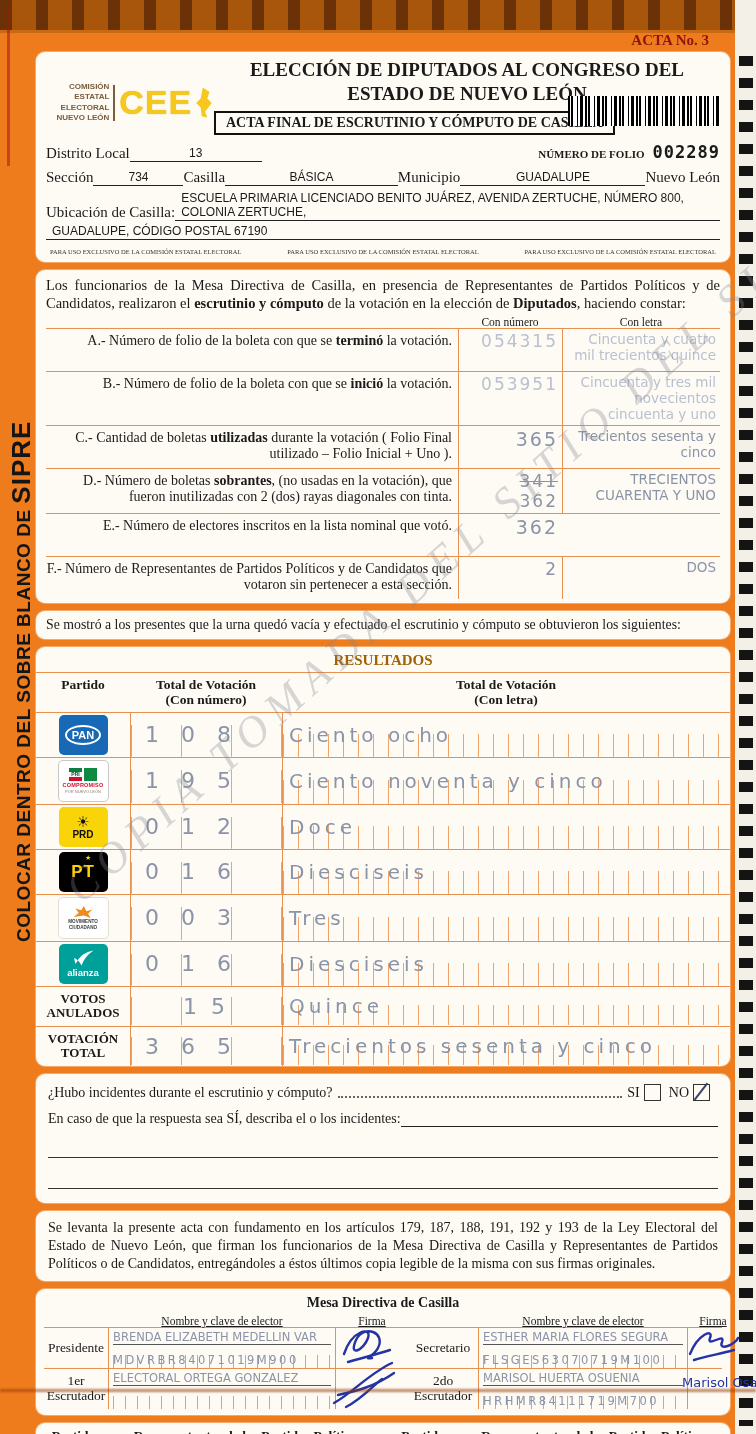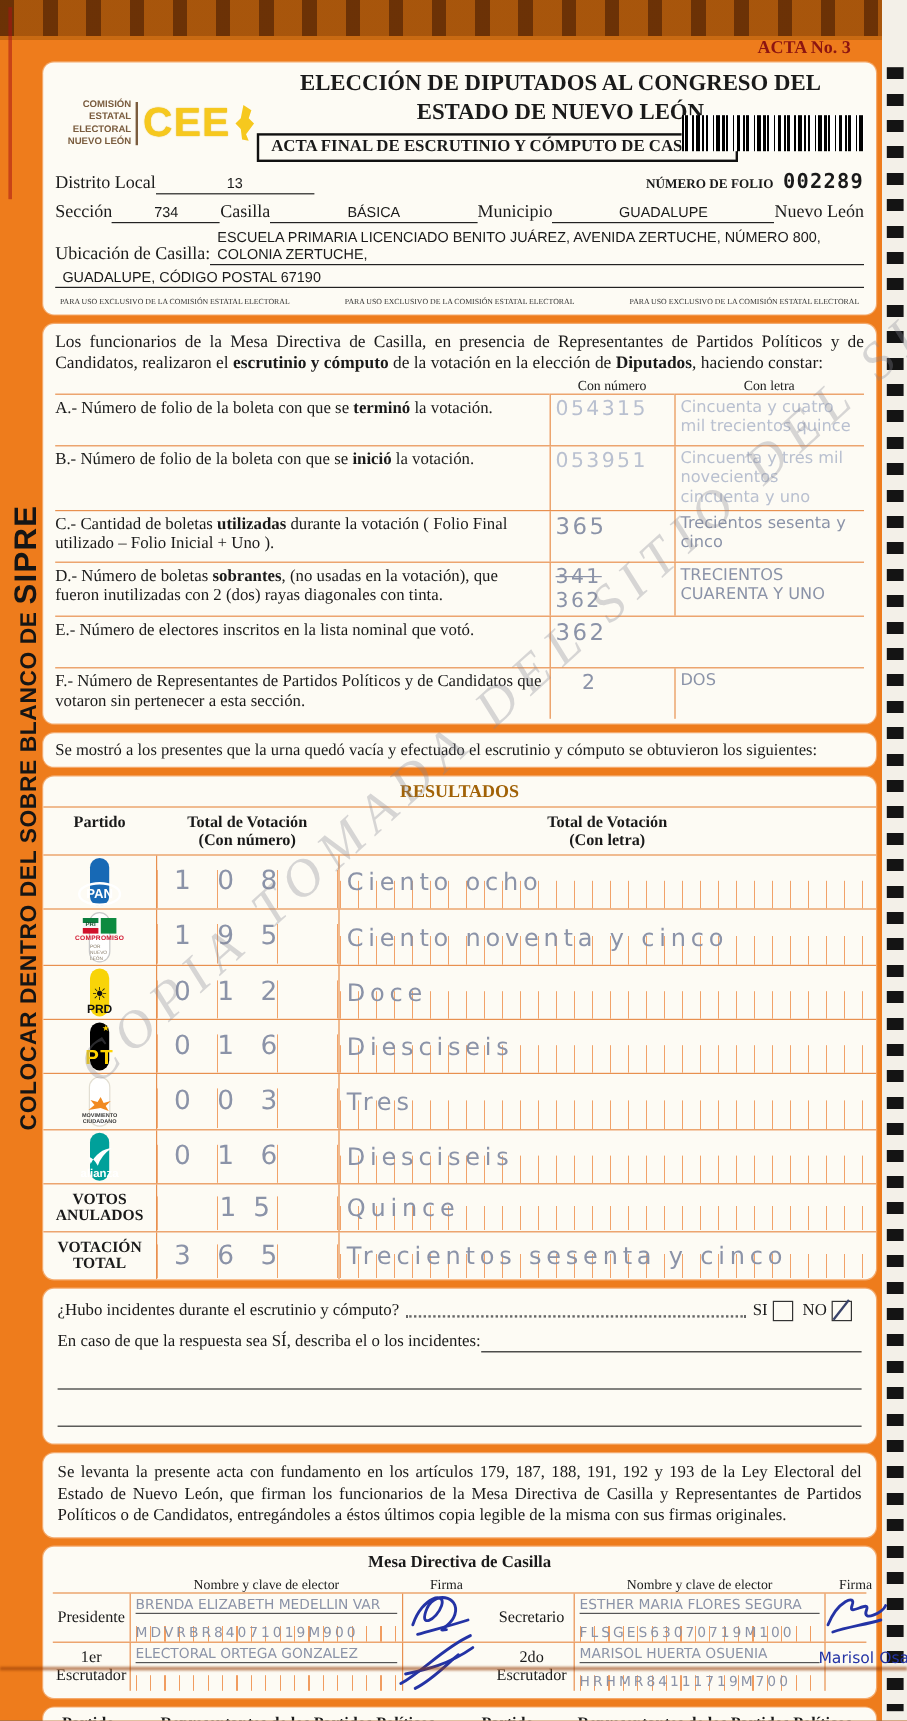--- a/index.html
+++ b/index.html
@@ -48,21 +48,21 @@
   .folio-label{font:bold 11px "Liberation Serif",serif;}
   .folio-num{font:bold 17px "DejaVu Sans Mono",monospace;letter-spacing:1px;}
   .excl-row{display:flex;justify-content:space-between;margin-top:6px;padding:2px 4px 3px 4px;}
   .excl{font:6.5px "Liberation Serif",serif;color:#333;}
   
   .af{padding:6px 10px 4px 10px;}
   .intro{font-size:14.5px;line-height:1.25;text-align:justify;}
   .af-grid{margin-top:4px;}
   .af-hrow,.af-row{display:grid;grid-template-columns:412px 104px 1fr;}
   .af-hrow>div{font-size:11.5px;text-align:center;border-bottom:1px solid #e8904f;}
-  .af-row{border-bottom:1px solid #e8904f;min-height:42px;}
+  .af-row{border-bottom:1px solid #e8904f;min-height:42px;text-align:right;}
   .af-row:last-child{border-bottom:none;}
   .af-label{font-size:14px;line-height:1.2;padding:4px 6px 4px 0;}
   .af-num,.af-letra{border-left:1px solid #e8904f;position:relative;padding:2px 4px;}
   .hw{font-family:"DejaVu Sans",sans-serif;color:#8b93a8;}
   .hw.faint{color:#b9c0d0;}
   .hw.caps{text-transform:uppercase;}
   .ink{font-family:"DejaVu Sans",sans-serif;color:#2433a5;}
   .af-num .val{font-size:17px;letter-spacing:2px;}
   .af-letra .val{font-size:13.5px;line-height:1.2;display:block;}
   .strike{text-decoration:line-through;text-decoration-color:#8b93a8;}
@@ -79,22 +79,22 @@
   .res-num,.res-letra{border-left:1px solid #e8904f;position:relative;display:flex;align-items:center;}
   .res-num{background-image:repeating-linear-gradient(90deg,rgba(238,140,70,.8) 0 1px,transparent 1px 50px);
     background-size:100% 72%;background-position:left bottom;background-repeat:no-repeat;}
   .res-letra{background-image:repeating-linear-gradient(90deg,rgba(238,140,70,.8) 0 1px,transparent 1px 15px);
     background-size:100% 52%;background-position:left bottom;background-repeat:no-repeat;}
   .res-num .val{font-size:22px;letter-spacing:22px;padding-left:14px;}
   .res-letra .val{font-size:20px;letter-spacing:4px;padding-left:6px;white-space:nowrap;}
   .res-lbl{display:flex;flex-direction:column;align-items:center;justify-content:center;
     font:bold 13px "Liberation Serif",serif;line-height:1.1;}
   
-  .plogo{width:16px;height:40px;border-radius:15px;display:flex;flex-direction:column;
-    align-items:center;justify-content:flex-end;flex:none;font-family:"Liberation Sans",sans-serif;}
+  .plogo{width:49px;height:40px;border-radius:5px;display:flex;flex-direction:column;
+    align-items:center;justify-content:center;flex:none;font-family:"Liberation Sans",sans-serif;}
   .plogo.pan{background:#1769b5;}
   .pan-oval{border:2px solid #fff;border-radius:50%;padding:2px 5px;color:#fff;font-weight:bold;font-size:11px;}
   .plogo.pri{background:#fff;border:1px solid #c8c8c8;gap:1px;}
   .pri-minis{display:flex;gap:2px;}
   .pri-mini{width:13px;height:13px;font:bold 5px "Liberation Sans",sans-serif;color:#fff;
     display:flex;align-items:center;justify-content:center;
     background:linear-gradient(180deg,#0b7d3e 33%,#f5f5f5 33% 66%,#d0112b 66%);color:#14522e;}
   .pvem-mini{width:13px;height:13px;background:#0d8a40;}
   .compromiso{font:bold 5.5px "Liberation Sans",sans-serif;color:#d0112b;letter-spacing:.2px;}
   .compromiso-sub{font:4px "Liberation Sans",sans-serif;color:#8a7f6c;}
@@ -114,21 +114,21 @@
   .dots{flex:1;border-bottom:2px dotted #666;margin:0 5px 3px 5px;}
   .cb{width:15px;height:15px;border:1.3px solid #333;margin:0 8px 0 4px;position:relative;flex:none;}
   .cb .slash{position:absolute;left:6px;top:-4px;width:2px;height:21px;background:#39436a;transform:rotate(38deg);}
   .inc-desc{display:flex;align-items:flex-end;margin-top:10px;font-size:14px;}
   .inc-line{height:20px;border-bottom:1.5px solid #333;margin-top:10px;}
   
   .legal{padding:8px 12px;font-size:14px;line-height:1.3;text-align:justify;}
   
   .mesa{padding:4px 8px 6px 8px;}
   .mesa-title{text-align:center;font:bold 14px "Liberation Serif",serif;padding:2px 0 4px 0;}
-  .mesa-h{display:grid;grid-template-columns:64px 228px 72px 70px 210px 50px;font-size:11.5px;text-align:center;}
+  .mesa-h{display:grid;grid-template-columns:64px 228px 72px 70px 210px 50px;font-size:11.5px;text-align:center;text-decoration:underline;}
   .mesa-row{display:grid;grid-template-columns:64px 228px 72px 70px 210px 50px;min-height:40px;
     border-top:1px solid #e8904f;}
   .role{display:flex;flex-direction:column;align-items:center;justify-content:center;
     font-size:13.5px;line-height:1.1;}
   .ncell{border-left:1px solid #e8904f;border-right:1px solid #e8904f;display:flex;flex-direction:column;
     justify-content:space-between;padding:2px 4px 0 4px;}
   .ncell .name{font-size:11.5px;border-bottom:1px solid #555;white-space:nowrap;overflow:visible;}
   .ncell .clave{font-size:11.5px;letter-spacing:2.5px;white-space:nowrap;
     background-image:repeating-linear-gradient(90deg,rgba(238,140,70,.85) 0 1px,transparent 1px 12px);
     background-size:100% 90%;background-position:left bottom;background-repeat:no-repeat;min-height:15px;}

